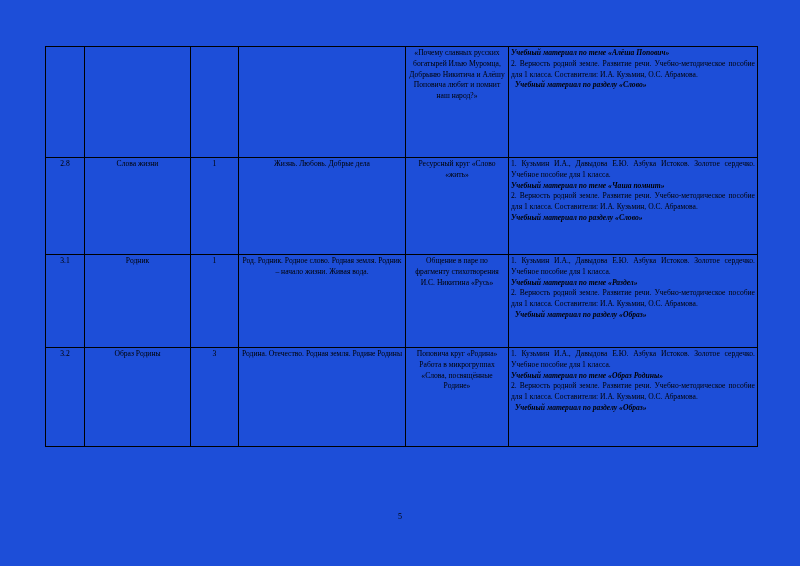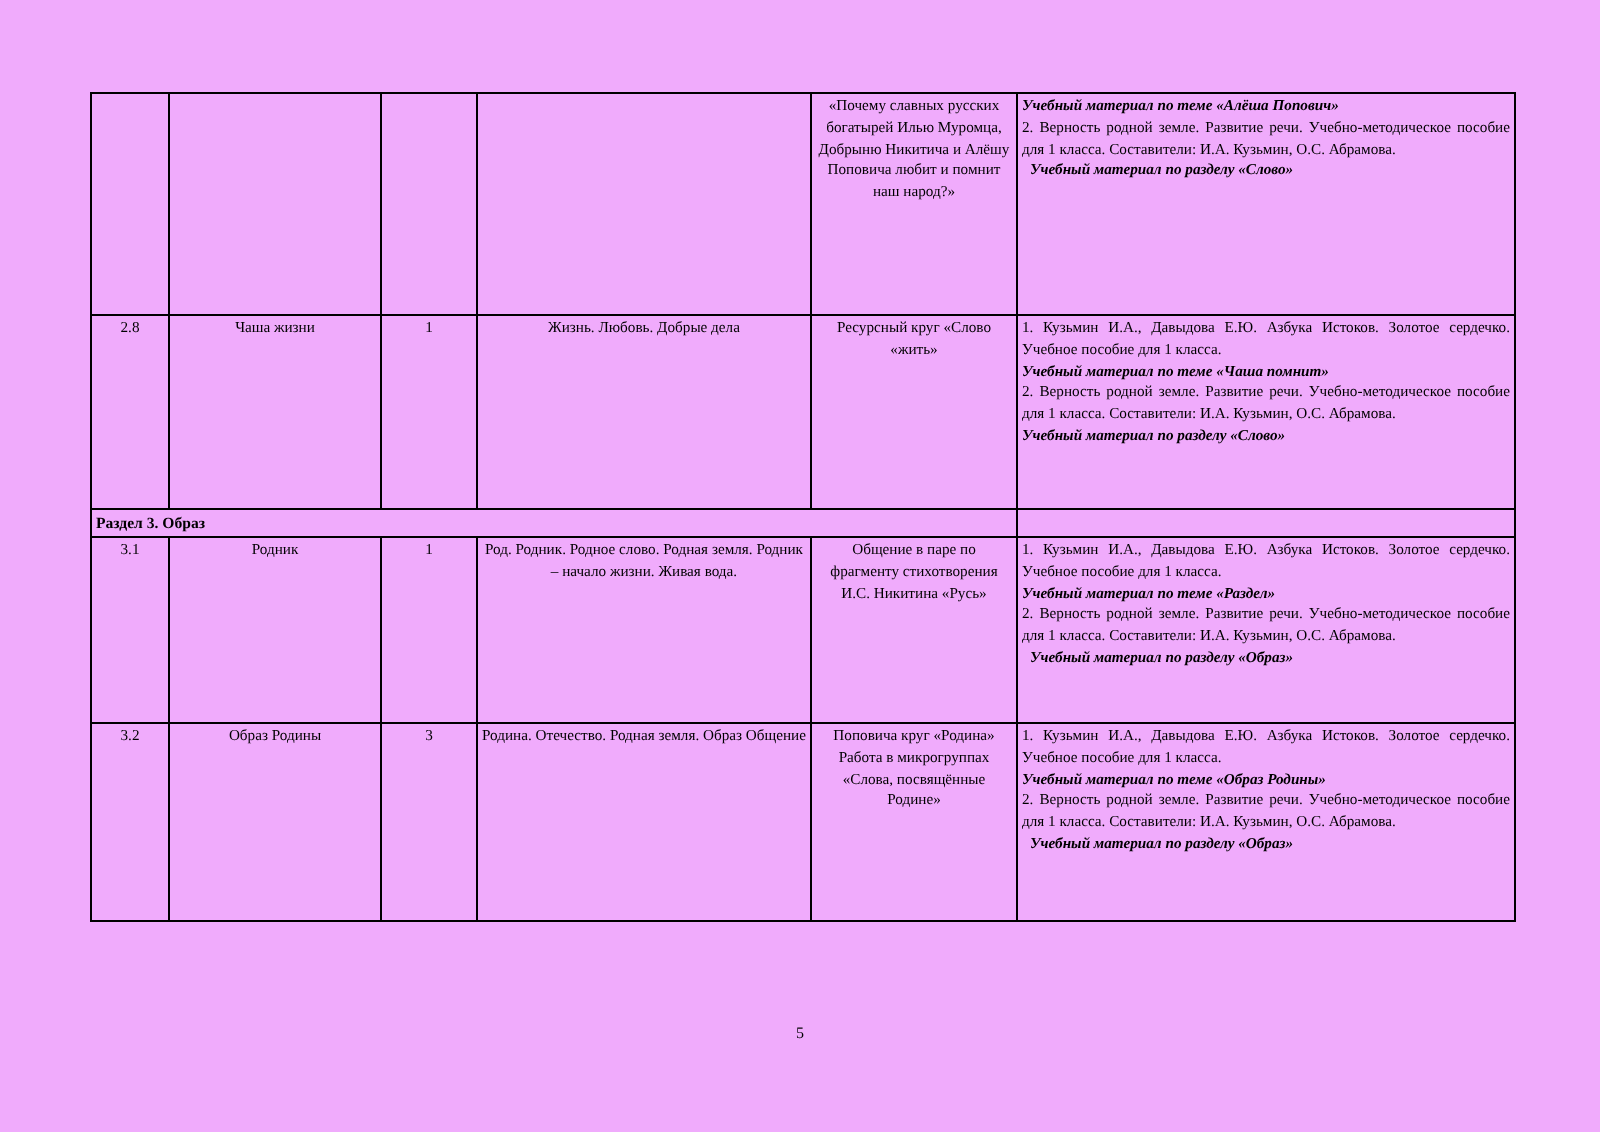--- a/index.html
+++ b/index.html
@@ -14,21 +14,21 @@
     font-family: "Liberation Serif", "DejaVu Serif", serif;
     color: #000000;
     overflow: hidden;
   }
 
   .page {
     position: absolute;
     left: 0; top: 0;
     width: 800px;
     height: 566px;
-    background: #f0abfc;
+    background: #1d4ed8;
   }
 
   .doc-table {
     position: absolute;
     left: 45px;
     top: 46px;
     width: 712px;
     border-collapse: collapse;
     table-layout: fixed;
   }
@@ -113,57 +113,53 @@
         <td class="ctr">«Почему славных русских богатырей Илью Муромца, Добрыню Никитича и Алёшу Поповича любит и помнит наш народ?»</td>
         <td>
           <span class="mat-line">Учебный материал по теме «Алёша Попович»</span>
           <span class="just num-line">2. Верность родной земле. Развитие речи. Учебно-методическое пособие для 1 класса. Составители: И.А. Кузьмин, О.С. Абрамова.</span>
           <span class="mat-line indent">Учебный материал по разделу «Слово»</span>
         </td>
       </tr>
 
       <tr class="r28">
         <td class="ctr">2.8</td>
-        <td class="ctr">Чаша жизни</td>
+        <td class="ctr">Слова жизни</td>
         <td class="ctr">1</td>
         <td class="ctr">Жизнь. Любовь. Добрые дела</td>
         <td class="ctr">Ресурсный круг «Слово «жить»</td>
         <td>
           <span class="just num-line">1. Кузьмин И.А., Давыдова Е.Ю. Азбука Истоков. Золотое сердечко. Учебное пособие для 1 класса.</span>
           <span class="mat-line">Учебный материал по теме «Чаша помнит»</span>
           <span class="just num-line">2. Верность родной земле. Развитие речи. Учебно-методическое пособие для 1 класса. Составители: И.А. Кузьмин, О.С. Абрамова.</span>
           <span class="mat-line">Учебный материал по разделу «Слово»</span>
         </td>
       </tr>
 
 
-      <tr class="sect-row">
-        <td class="left" colspan="5">Раздел 3. Образ</td>
-        <td></td>
-      </tr>
 
       <tr class="r31">
         <td class="ctr">3.1</td>
         <td class="ctr">Родник</td>
         <td class="ctr">1</td>
         <td class="ctr">Род. Родник. Родное слово. Родная земля. Родник – начало жизни. Живая вода.</td>
         <td class="ctr">Общение в паре по фрагменту стихотворения И.С. Никитина «Русь»</td>
         <td>
           <span class="just num-line">1. Кузьмин И.А., Давыдова Е.Ю. Азбука Истоков. Золотое сердечко. Учебное пособие для 1 класса.</span>
           <span class="mat-line">Учебный материал по теме «Раздел»</span>
           <span class="just num-line">2. Верность родной земле. Развитие речи. Учебно-методическое пособие для 1 класса. Составители: И.А. Кузьмин, О.С. Абрамова.</span>
           <span class="mat-line indent">Учебный материал по разделу «Образ»</span>
         </td>
       </tr>
 
       <tr class="r32">
         <td class="ctr">3.2</td>
         <td class="ctr">Образ Родины</td>
         <td class="ctr">3</td>
-        <td class="ctr">Родина. Отечество. Родная земля. Образ Общение</td>
+        <td class="ctr">Родина. Отечество. Родная земля. Родине Родины</td>
         <td class="ctr">Поповича круг «Родина» Работа в микрогруппах «Слова, посвящённые Родине»</td>
         <td>
           <span class="just num-line">1. Кузьмин И.А., Давыдова Е.Ю. Азбука Истоков. Золотое сердечко. Учебное пособие для 1 класса.</span>
           <span class="mat-line">Учебный материал по теме «Образ Родины»</span>
           <span class="just num-line">2. Верность родной земле. Развитие речи. Учебно-методическое пособие для 1 класса. Составители: И.А. Кузьмин, О.С. Абрамова.</span>
           <span class="mat-line indent">Учебный материал по разделу «Образ»</span>
         </td>
       </tr>
 
     </tbody>

